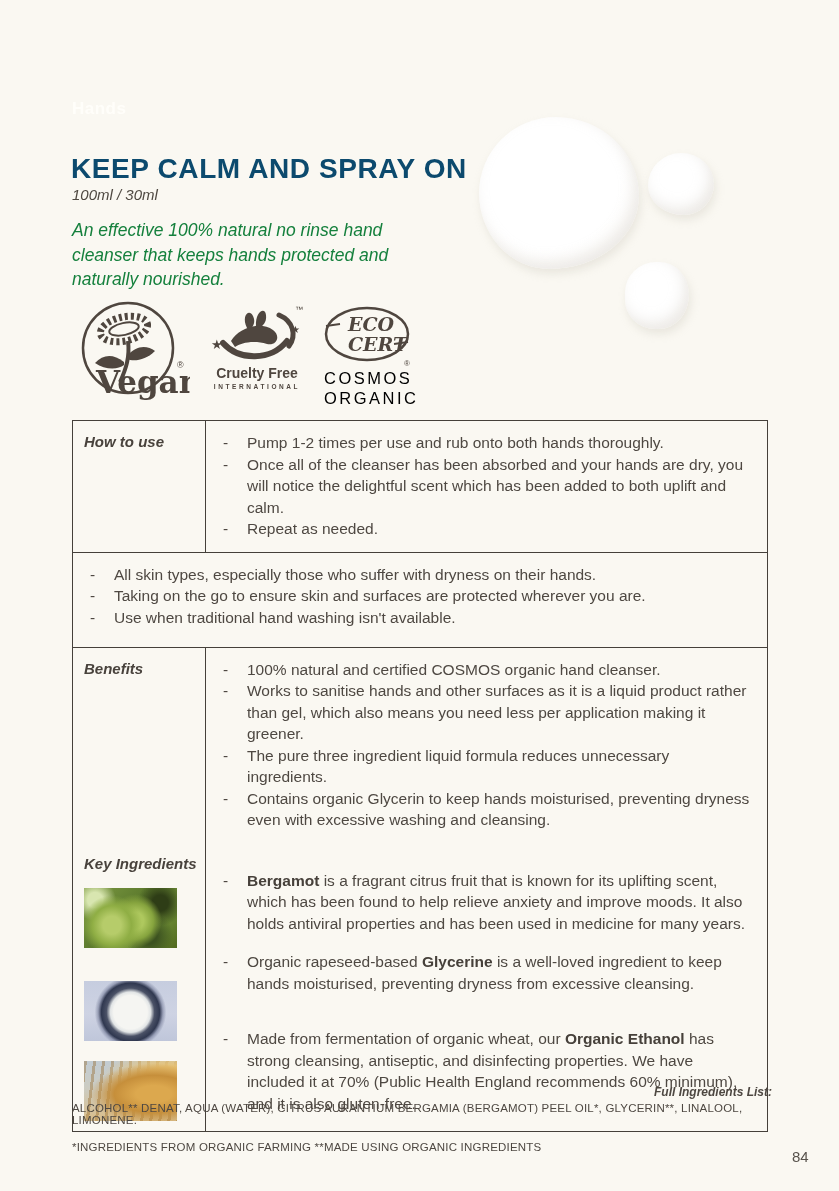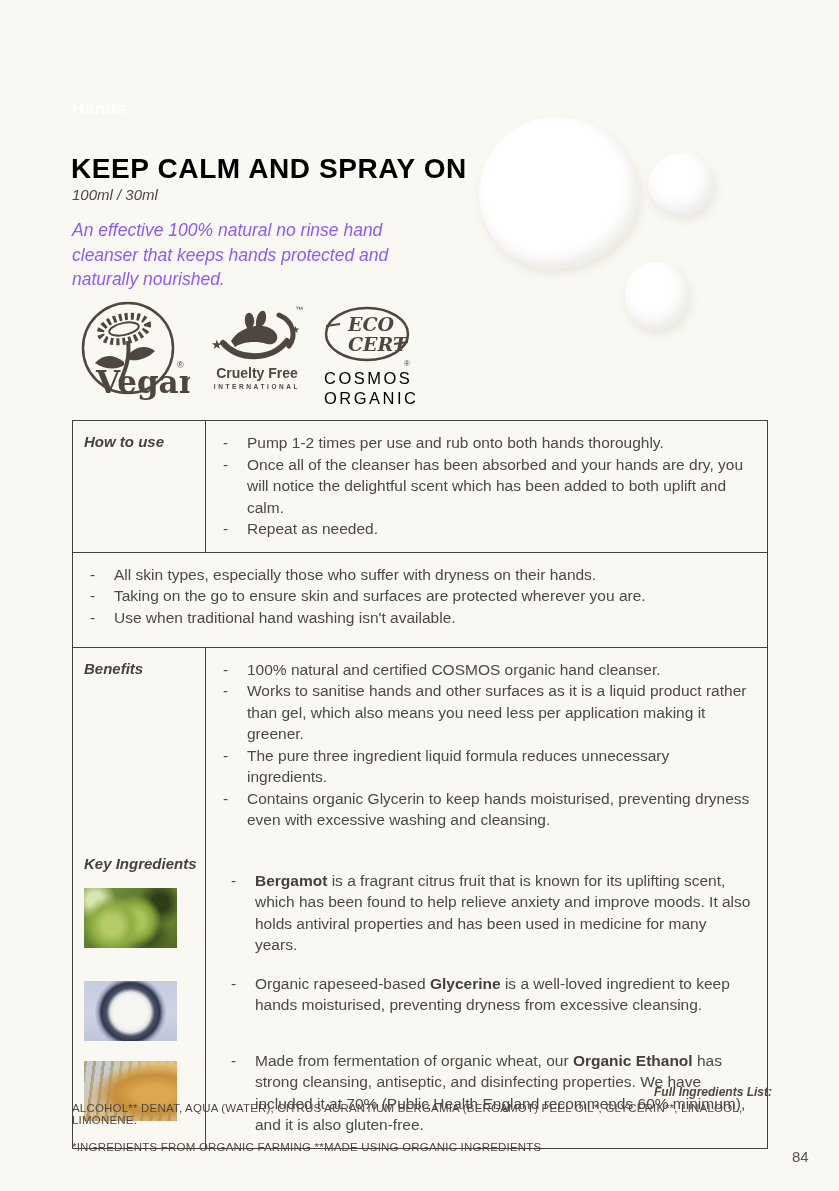--- a/index.html
+++ b/index.html
@@ -14,30 +14,30 @@
   .page{position:absolute;inset:0;}
 
   
   .section-label{
     position:absolute;left:72px;top:99px;
     font-size:17px;font-weight:bold;color:#FFFEFA;
     letter-spacing:.5px;
   }
   .title{
     position:absolute;left:71px;top:153px;
-    font-size:28px;font-weight:bold;color:#000000;
+    font-size:28px;font-weight:bold;color:#0c4a6e;
     letter-spacing:.6px;
   }
   .volume{
     position:absolute;left:72px;top:186px;
     font-size:15px;font-style:italic;color:#4F4942;
   }
   .description{
     position:absolute;left:72px;top:218px;width:352px;
-    font-size:17.5px;font-style:italic;color:#8b5cf6;line-height:24.5px;
+    font-size:17.5px;font-style:italic;color:#15803d;line-height:24.5px;
   }
 
   
   .drop{
     position:absolute;
     background:radial-gradient(ellipse at 42% 38%, #ffffff 55%, #fdfcfa 78%, rgba(250,248,242,0));
     box-shadow:2px 5px 9px rgba(196,191,180,.30), inset -5px -7px 14px rgba(210,206,198,.38);
   }
   .drop-large{left:479px;top:117px;width:160px;height:152px;border-radius:48% 52% 56% 44% / 50% 52% 48% 50%;}
   .drop-medium{left:648px;top:153px;width:66px;height:62px;border-radius:50% 50% 46% 54% / 52% 50% 50% 48%;}
@@ -63,21 +63,21 @@
   .t-row:last-child{border-bottom:none;}
   .t-label{
     width:133px;flex:none;border-right:1px solid #45403A;box-sizing:border-box;
     padding:12px 8px 10px 11px;
     font-weight:bold;font-style:italic;font-size:15px;color:#48423C;
   }
   .t-content{flex:1;padding:11px 14px 12px 13px;box-sizing:border-box;line-height:21.5px;}
   .row-howto{min-height:110px;}
   .row-suitable{min-height:95px;}
   .row-benefits{min-height:170px;}
-  .row-key{min-height:287px;gap:8px;}
+  .row-key{min-height:287px;}
   .bullet{display:flex;}
   .bullet .dash{width:24px;flex:none;padding-left:4px;}
   .bullet .btxt{flex:1;padding-right:2px;}
   .bullet b{font-weight:bold;color:#46403A;}
 
   
   .ki-labelcell{display:flex;flex-direction:column;}
   .ki-img{width:93px;height:60px;flex:none;}
   .img-bergamot{
     margin-top:16px;

